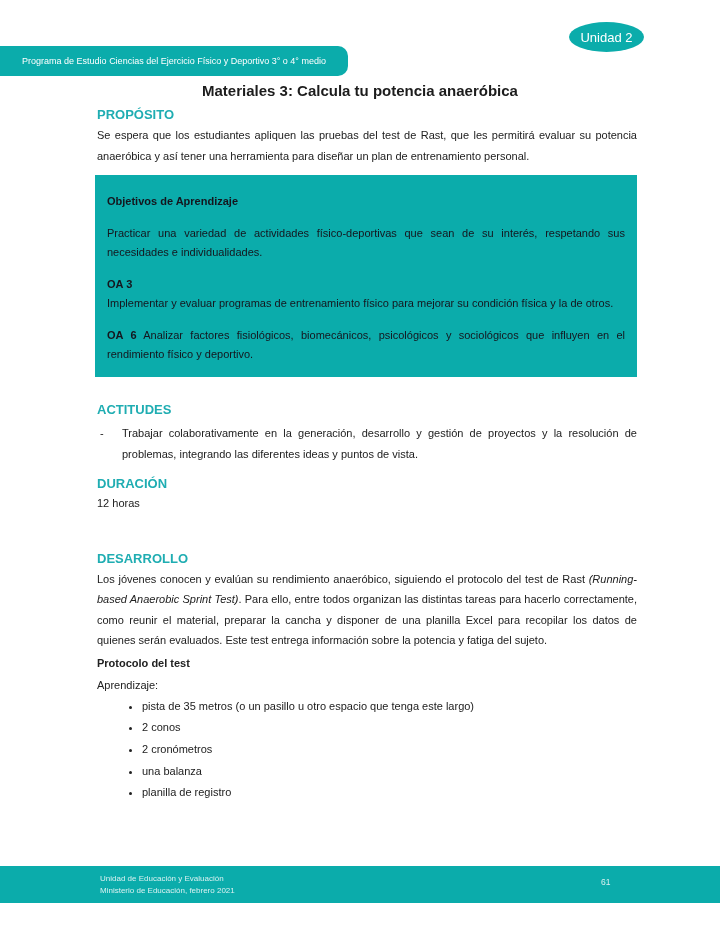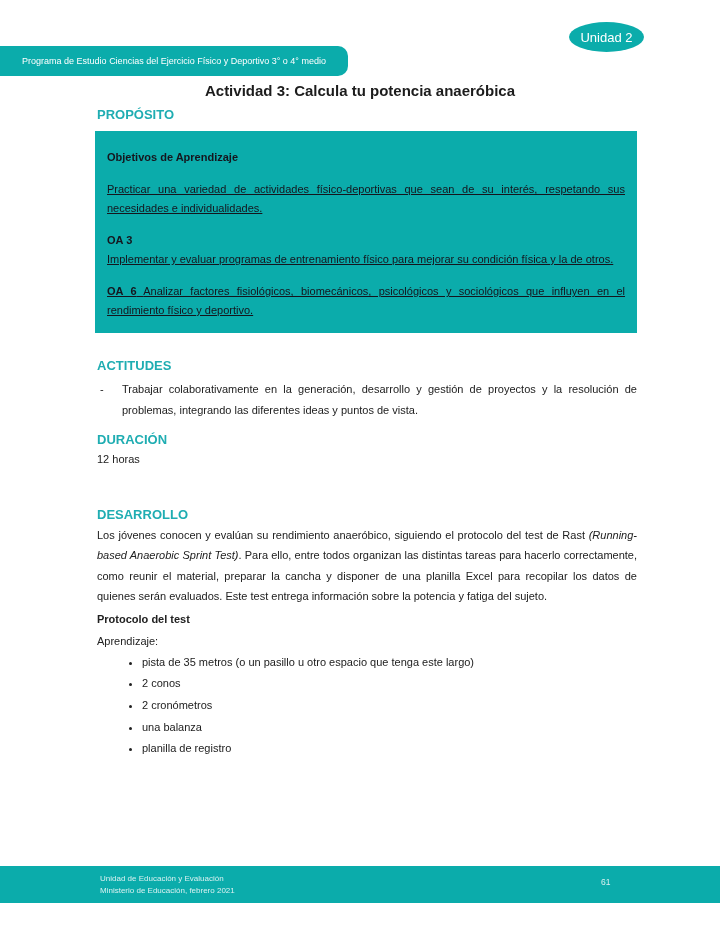--- a/index.html
+++ b/index.html
@@ -77,21 +77,21 @@
     width: 542px;
     margin: 9px 0 0 -2px;
     padding: 17px 12px 13px 12px;
     background: var(--teal, #0BACAB);
     color: var(--box-text, #15151D);
     line-height: 19px;
   }
   .oa-title { font-weight: 700; }
   .oa-item { margin-top: 13px; }
   .oa-code { font-weight: 700; }
-  .oa-box p { margin: 0; text-align: justify; text-decoration: underline; }
+  .oa-box p { margin: 0; text-align: justify; }
   .oa-code-inline { font-weight: 700; }
 
   
   .dash-item { display: flex; margin-top: 6px; line-height: 21px; }
   .dash-marker { flex: none; width: 25px; padding-left: 3px; box-sizing: border-box; }
   .dash-item p { flex: 1; margin: 0; text-align: justify; }
 
   
   .materials-list {
     margin: 0;
@@ -118,25 +118,26 @@
 <div class="page">
 
   <div class="header-bar">
     <span>Programa de Estudio Ciencias del Ejercicio Físico y Deportivo 3° o 4° medio</span>
   </div>
 
   <div class="unit-badge">
     <span>Unidad 2</span>
   </div>
 
-  <h1 class="title">Actividad 3: Calcula tu potencia anaeróbica</h1>
+  <h1 class="title">Materiales 3: Calcula tu potencia anaeróbica</h1>
 
   <div class="content">
 
     <span class="h-teal">PROPÓSITO</span>
+    <p class="p">Se espera que los estudiantes apliquen las pruebas del test de Rast, que les permitirá evaluar su potencia anaeróbica y así tener una herramienta para diseñar un plan de entrenamiento personal.</p>
 
     <div class="oa-box">
       <div class="oa-title">Objetivos de Aprendizaje</div>
 
       <div class="oa-item">
         <p>Practicar una variedad de actividades físico-deportivas que sean de su interés, respetando sus necesidades e individualidades.</p>
       </div>
 
       <div class="oa-item">
         <div class="oa-code">OA 3</div>

